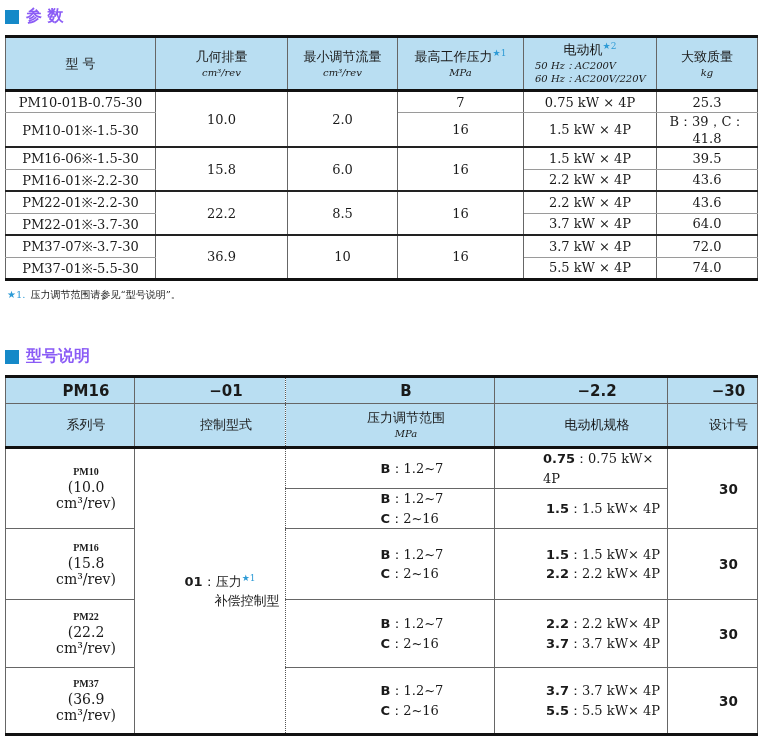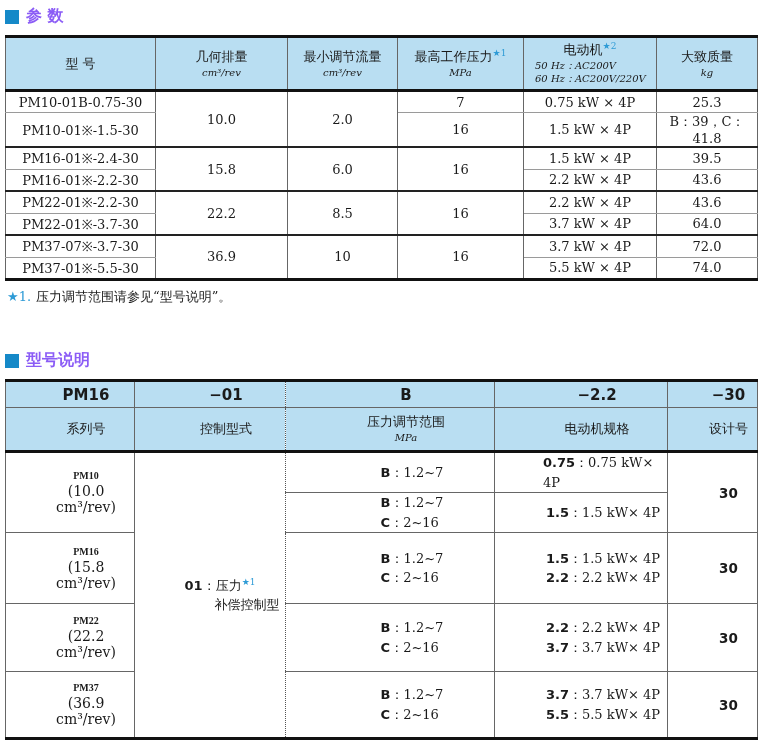--- a/index.html
+++ b/index.html
@@ -26,21 +26,21 @@
   .t1 thead tr { height:54px; }
   .t1 thead th { background:#b9def2; font-weight:normal; border-bottom:3px solid #111; line-height:1.35;margin-top:25px; }
   .t1 tbody tr { height:22px; }
   .t1 tbody td { border-top:1px solid #ec4899; border-bottom:1px solid #9a9a9a; }
   .t1 tbody tr.gs td { border-top:2px solid #222; }
   .t1 .l { text-align:left; padding-left:7px; }
   .unit { font-size:10px;font-style:italic; }
   sup.star { color:#2e9bd6; font-size:9px; vertical-align:super; line-height:0; }
 
   
-  .fnotes { margin:7px 0 0 2px; font-size:13px; line-height:1.45; }
+  .fnotes { margin:7px 0 0 2px; font-size:10px; line-height:1.45; }
   .fn .mk { color:#2e9bd6; margin-right:5px; }
 
   
   .sec2 { margin-top:44px; }
   .t2 { border:1px solid #555; border-top:3px solid #111; border-bottom:3px solid #111; font-size:13px; }
   .t2 th, .t2 td { border:1px solid #666;padding-left:36px; }
   .t2 tr.coderow { height:27px; }
   .t2 tr.coderow th { background:#b9def2; font-family:"DejaVu Sans","Liberation Sans",sans-serif; font-size:15px; font-weight:bold; border-bottom:1px solid #666; }
   .t2 tr.labelrow { height:44px; }
   .t2 tr.labelrow th { background:#b9def2; font-weight:normal; border-bottom:3px solid #111; line-height:1.3; }
@@ -113,21 +113,21 @@
         <td>0.75 kW × 4P</td>
         <td>25.3</td>
       </tr>
       <tr>
         <td>PM10-01※-1.5-30</td>
         <td>16</td>
         <td>1.5 kW × 4P</td>
         <td>B：39，C：41.8</td>
       </tr>
       <tr class="gs">
-        <td>PM16-01※-2.4-30</td>
+        <td>PM16-06※-1.5-30</td>
         <td rowspan="2">15.8</td>
         <td rowspan="2">6.0</td>
         <td rowspan="2">16</td>
         <td>1.5 kW × 4P</td>
         <td>39.5</td>
       </tr>
       <tr>
         <td>PM16-01※-2.2-30</td>
         <td>2.2 kW × 4P</td>
         <td>43.6</td>

